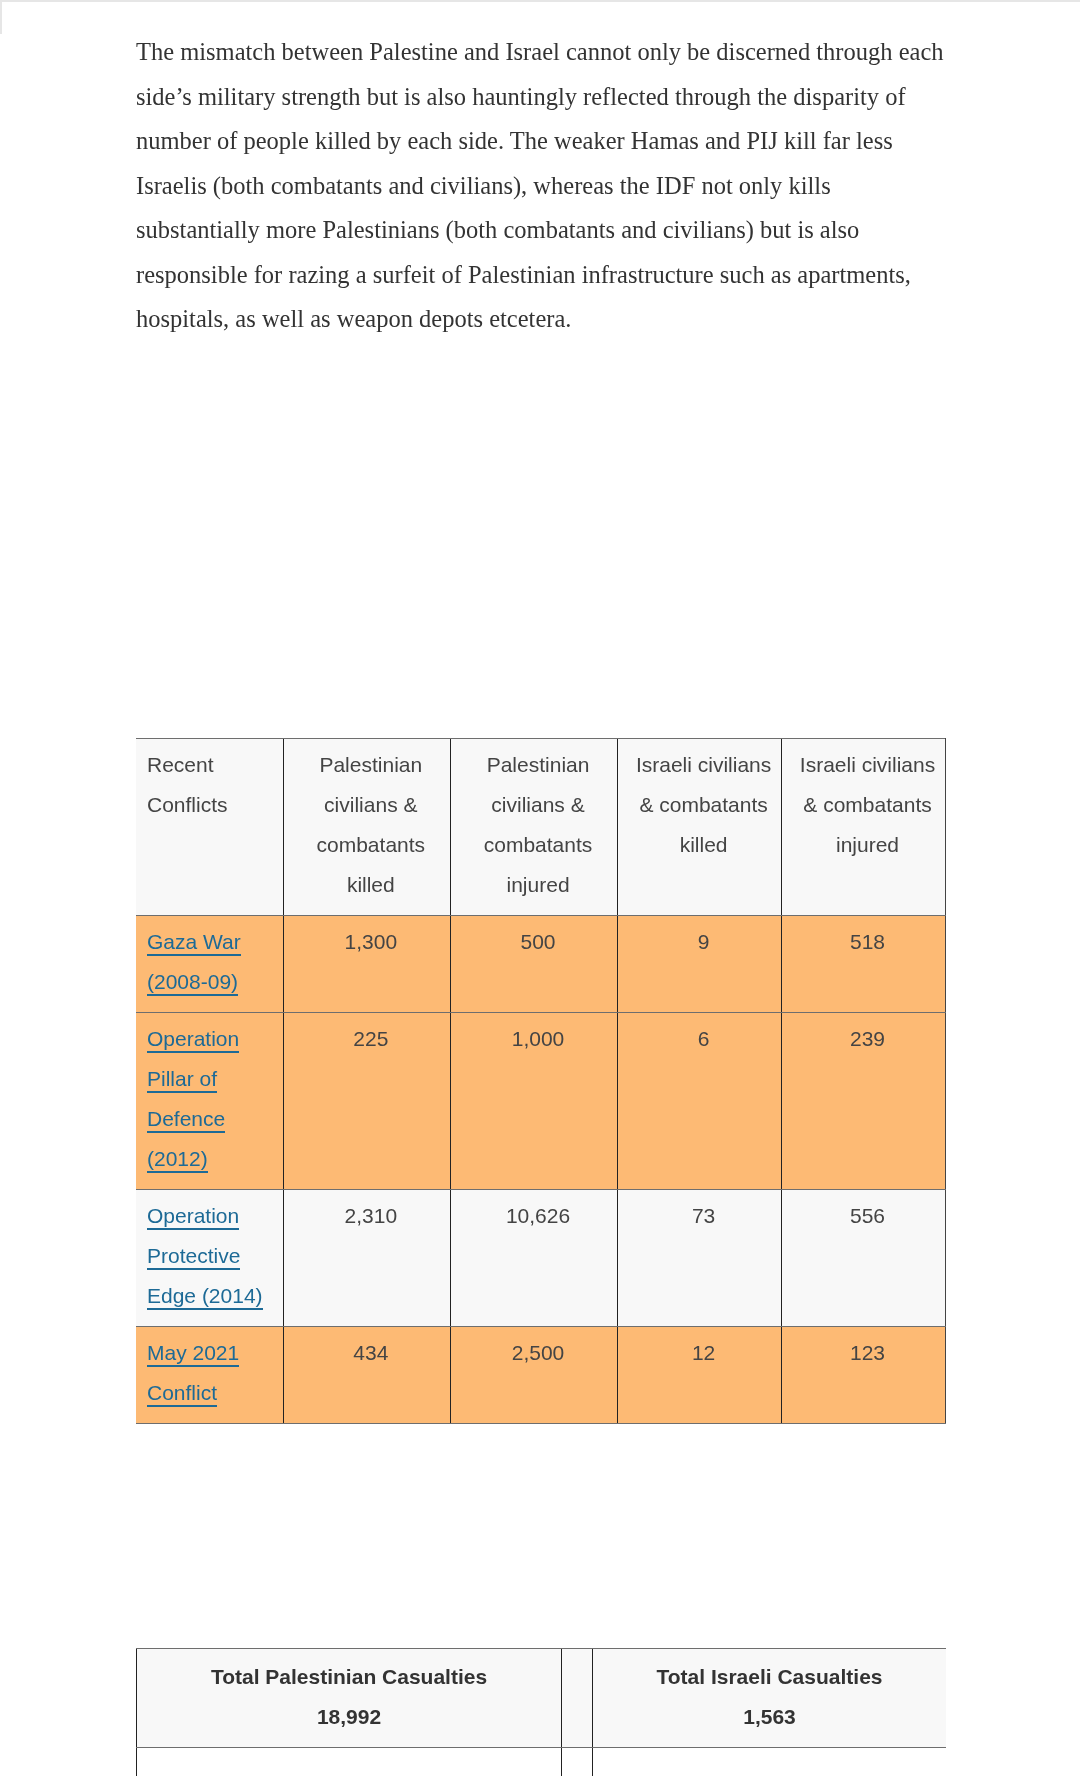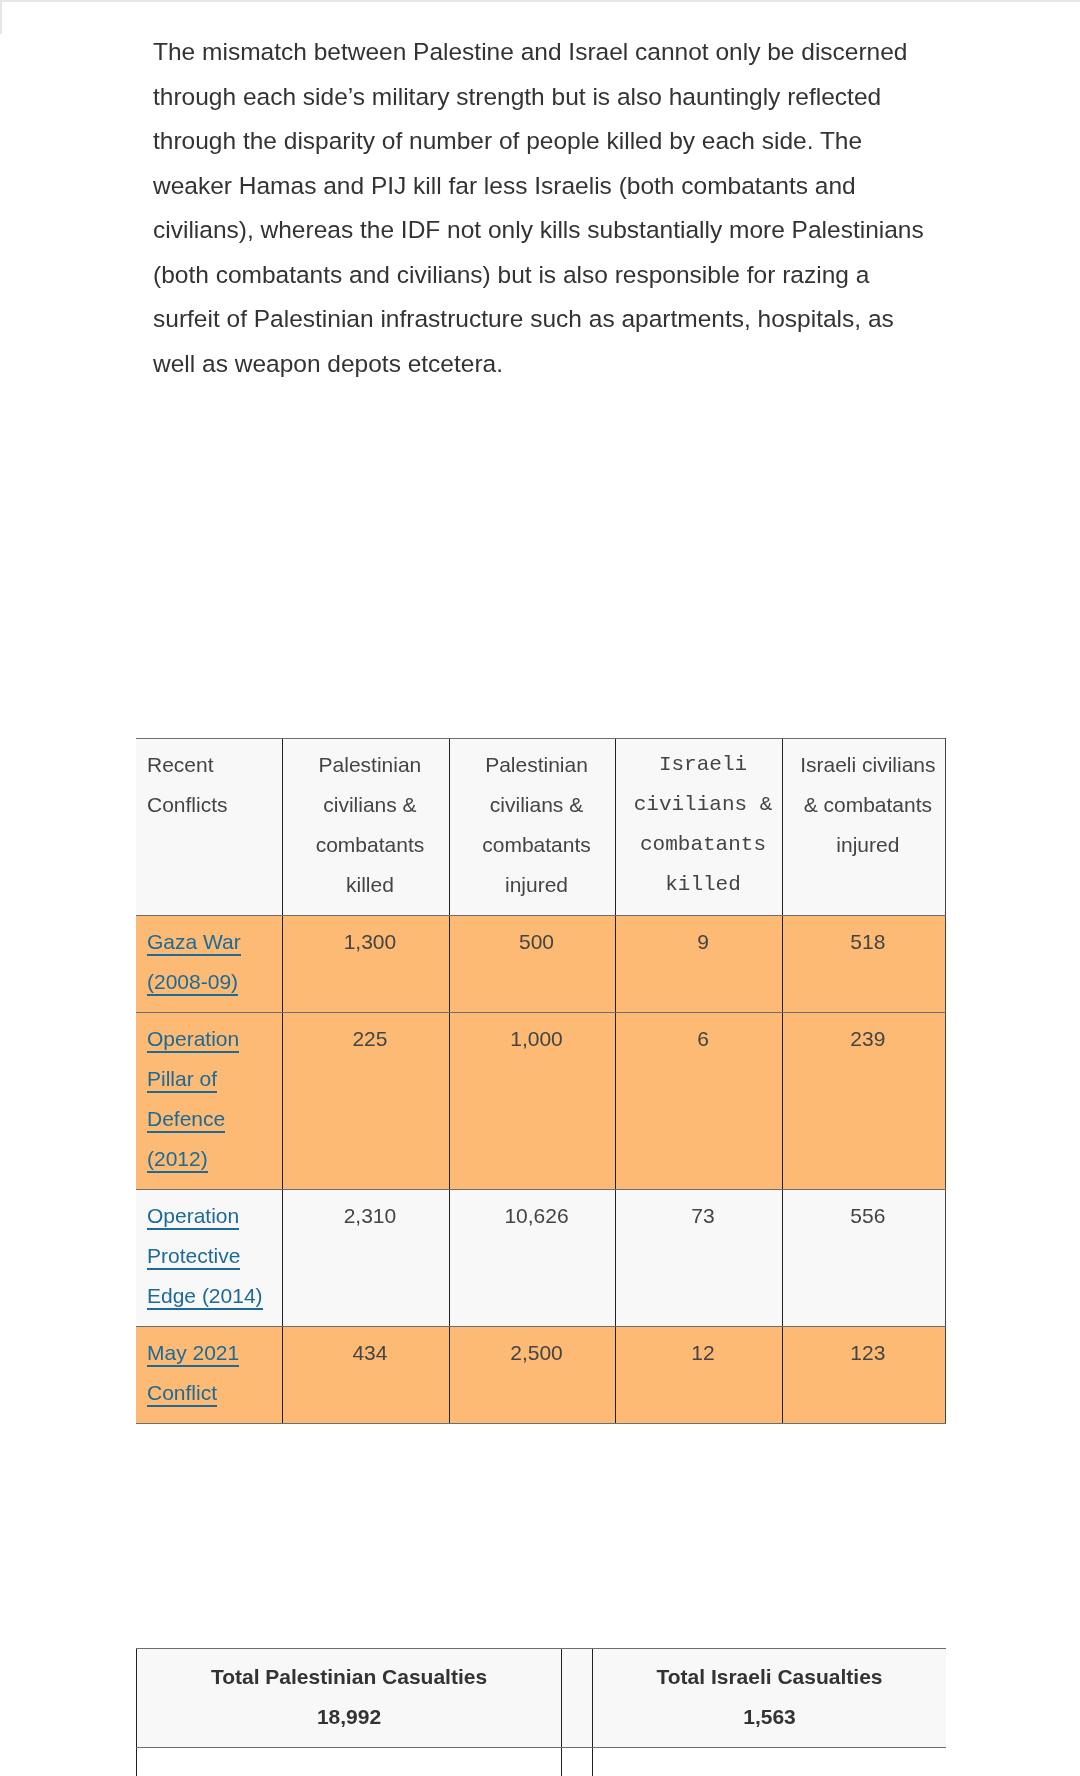--- a/index.html
+++ b/index.html
@@ -27,25 +27,25 @@
     h2.title {
       margin: 18px 0 0 0;
       font-family: "Liberation Sans", sans-serif;
       font-weight: 700;
       font-size: 37px;
       line-height: 58px;
       color: #111111;
       letter-spacing: -0.2px;
     }
     p.body-text {
-      font-family: Liberation Sans, sans-serif;
+      font-family: Liberation Serif, serif;
       font-size: 24.5px;
       line-height: 44.5px;
       color: #333333;
-      margin: 17px;
+      margin: 0;
     }
     p.p1 { margin-top: 30px; }
     p.p2 { margin-top: 42px; }
 
     table.casualties {
       position: absolute;
       left: 136px;
       top: 738px;
       width: 810px;
       border-collapse: collapse;
@@ -68,21 +68,21 @@
       padding-left: 11px;
     }
     table.casualties td:last-child {
       border-right: 1.5px solid #444444;
     }
     table.casualties tr.shade td { background: #f8f8f8; }
     table.casualties tr.plain td { background: #fdba74; }
     .col0 { width: 144px; }
     .col1 { width: 168px; }
     .col2 { width: 168px; }
-    .col3 { width: 164px; font-family: Liberation Mono, monospace; }
+    .col3 { width: 164px; }
     .col4 { width: 164px; }
 
     a.conflict-link {
       color: #1d6a96;
       text-decoration: none;
       border-bottom: 2px solid #1d6a96;
       padding-bottom: 1px;
     }
 
     table.totals {

